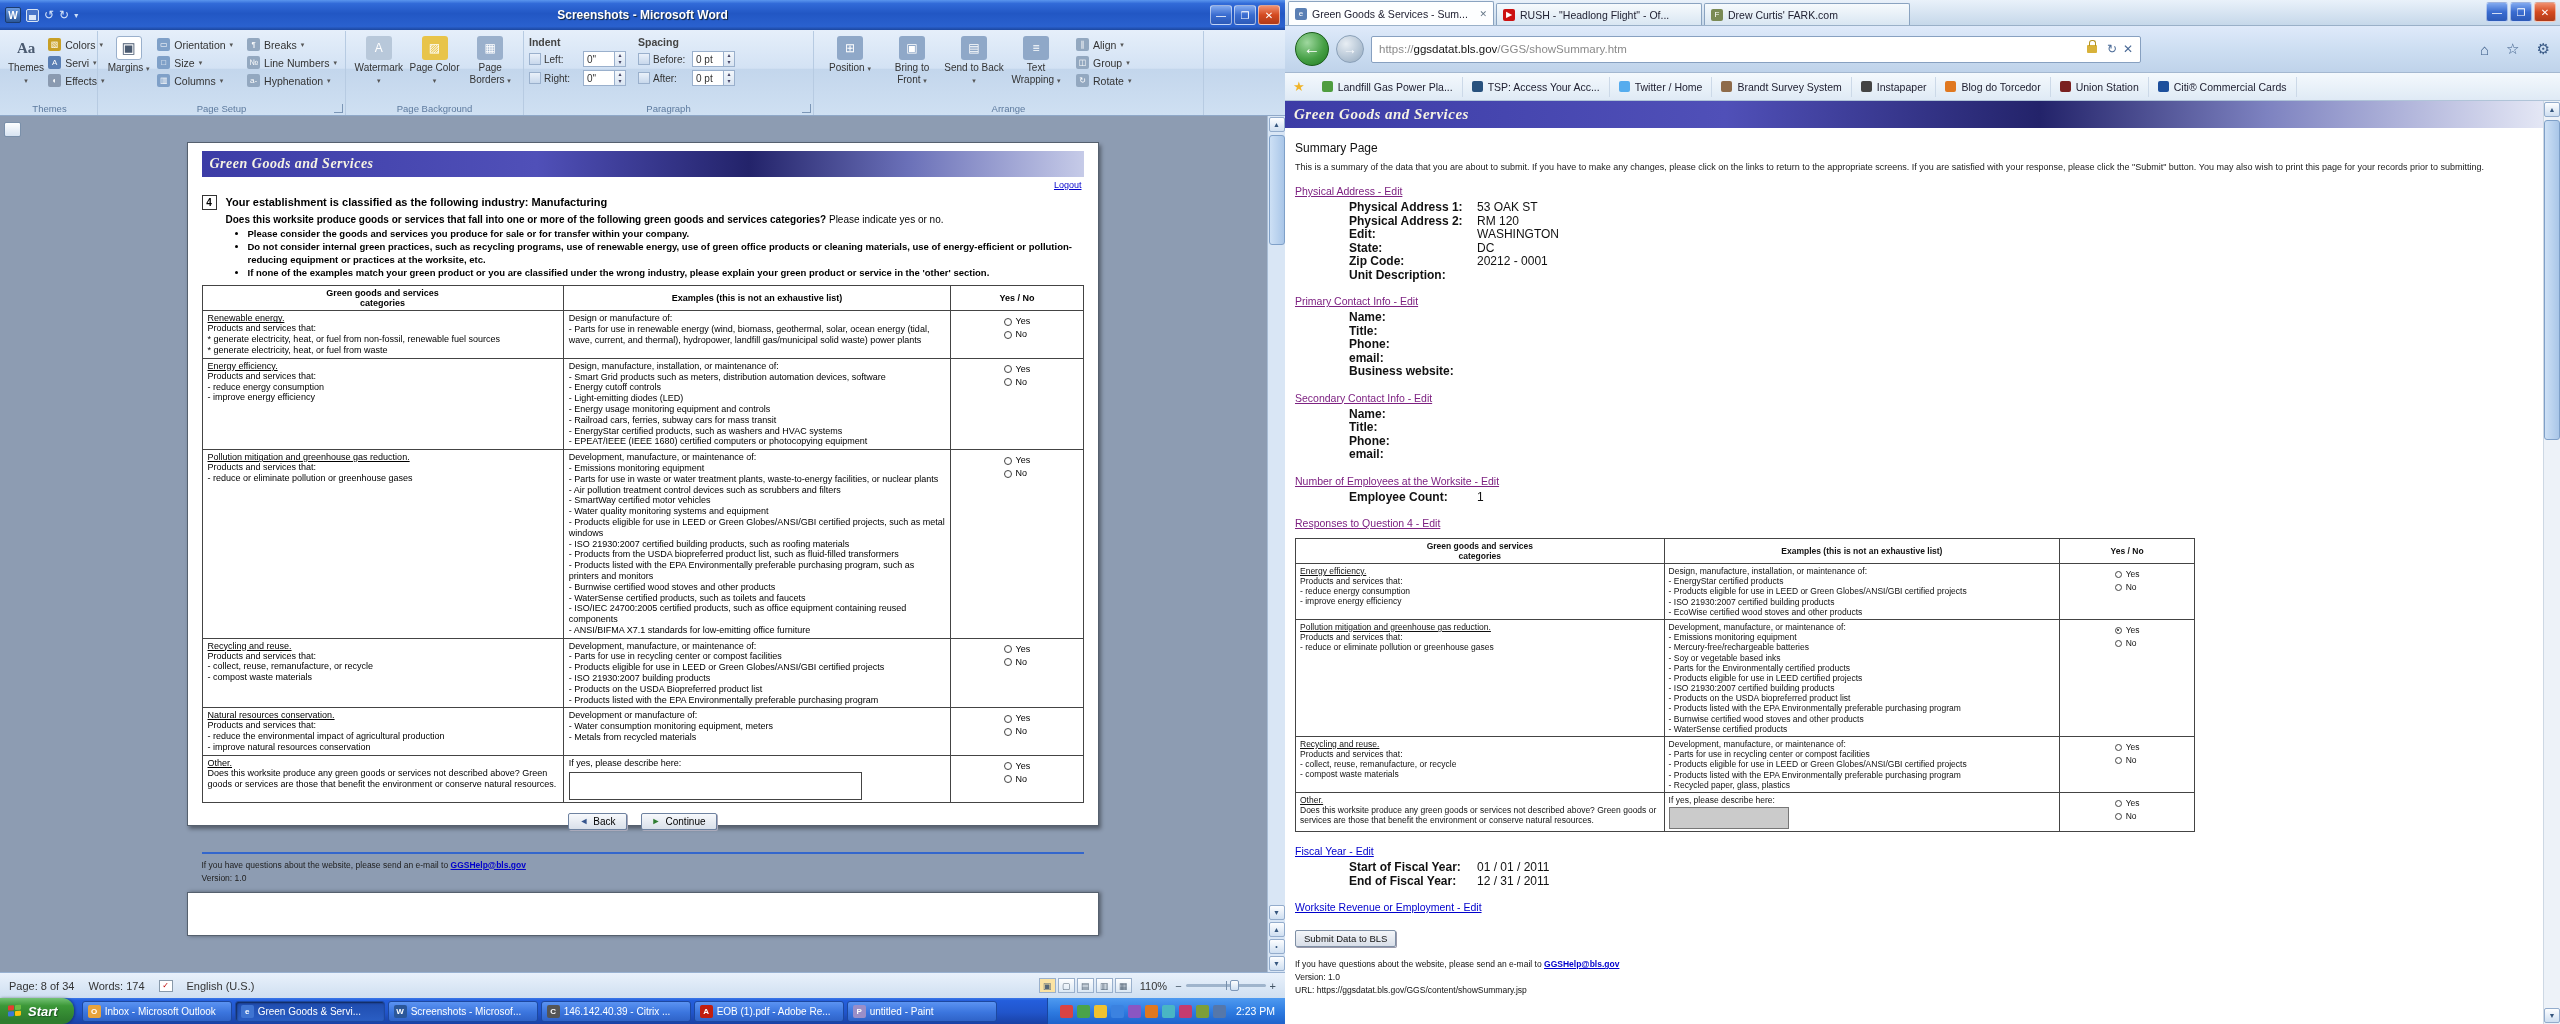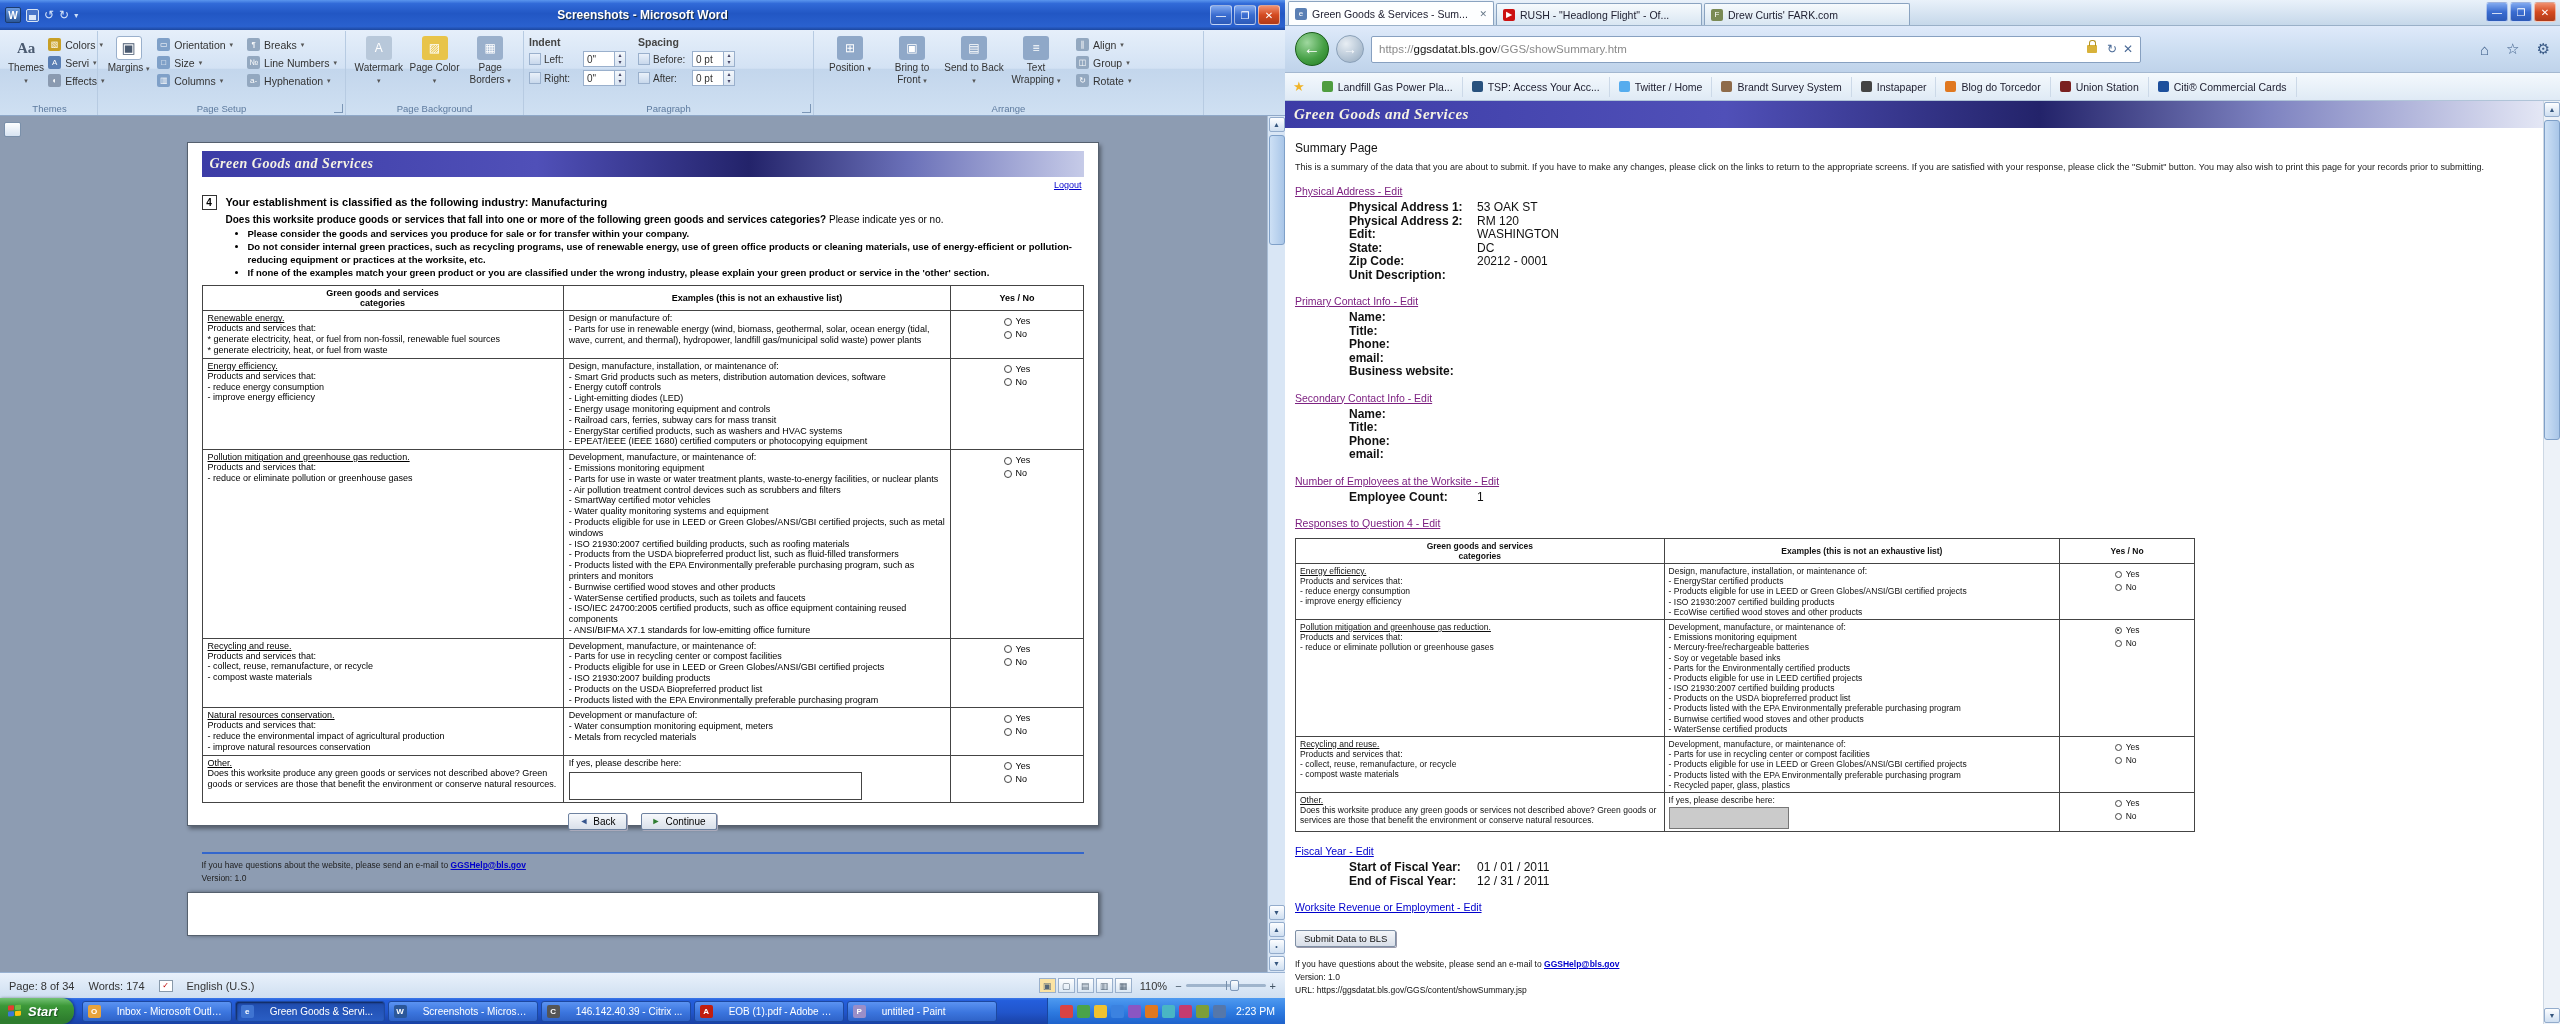--- a/index.html
+++ b/index.html
@@ -112,21 +112,21 @@
               color:#fff; font-weight:bold; font-style:italic; font-size:13px; text-shadow:1px 1px 1px #1a5320; box-shadow:1px 0 3px #00000066; cursor:pointer; }
   .flag { width:15px; height:13px; display:grid; grid-template-columns:6px 6px; grid-template-rows:5px 5px; gap:1px; transform:skewY(-4deg); }
   .flag i { border-radius:1px; }
   .flag i:nth-child(1){background:#e53e30;} .flag i:nth-child(2){background:#6cbe45;}
   .flag i:nth-child(3){background:#3b78da;} .flag i:nth-child(4){background:#ffc20e;}
   .tb-items { display:flex; gap:3px; margin-left:8px; }
   .tb-item { width:150px; height:21px; border-radius:3px; background:linear-gradient(180deg,#5b93f2,#3b75de 55%,#2f63c8); border:1px solid #1d48a0;
              display:flex; align-items:center; gap:4px; padding:0 5px; color:#fff; font-size:10px; white-space:nowrap; overflow:hidden; cursor:pointer; }
   .tb-item.active { background:linear-gradient(180deg,#1f4cae,#2a5ec4); box-shadow:inset 1px 1px 2px #00000088; }
   .tb-ic { min-width:13px; height:13px; border-radius:2px; font-size:8px; font-weight:bold; display:flex; align-items:center; justify-content:center; color:#fff; }
-  .tb-label { overflow:hidden; text-overflow:ellipsis;margin-left:12px; }
+  .tb-label { overflow:hidden; text-overflow:ellipsis; }
   .tray { margin-left:auto; height:26px; display:flex; align-items:center; gap:4px; padding:0 10px 0 12px;
           background:linear-gradient(180deg,#4e9af0,#2d7ae0 55%,#1e63cc); border-left:1px solid #1746a0; }
   .tray-ic { width:13px; height:13px; border-radius:2px; }
   .tray-time { color:#fff; font-size:10.5px; margin-left:6px; }
 
   
   #ie-window { position:absolute; left:0; top:0; width:1275px; height:1024px; display:flex; flex-direction:column; }
   .ie-tabrow { height:26px; background:linear-gradient(180deg,#e9f1fa,#c6d8ea); display:flex; align-items:flex-end; padding:2px 4px 0 3px; border-bottom:1px solid #9ab0c8; flex:0 0 auto; }
   .tabs-holder { display:flex; align-items:flex-end; }
   .ietab { width:206px; height:22px; display:flex; align-items:center; gap:5px; padding:0 6px; margin-right:2px; font-size:10.5px; color:#222233;

